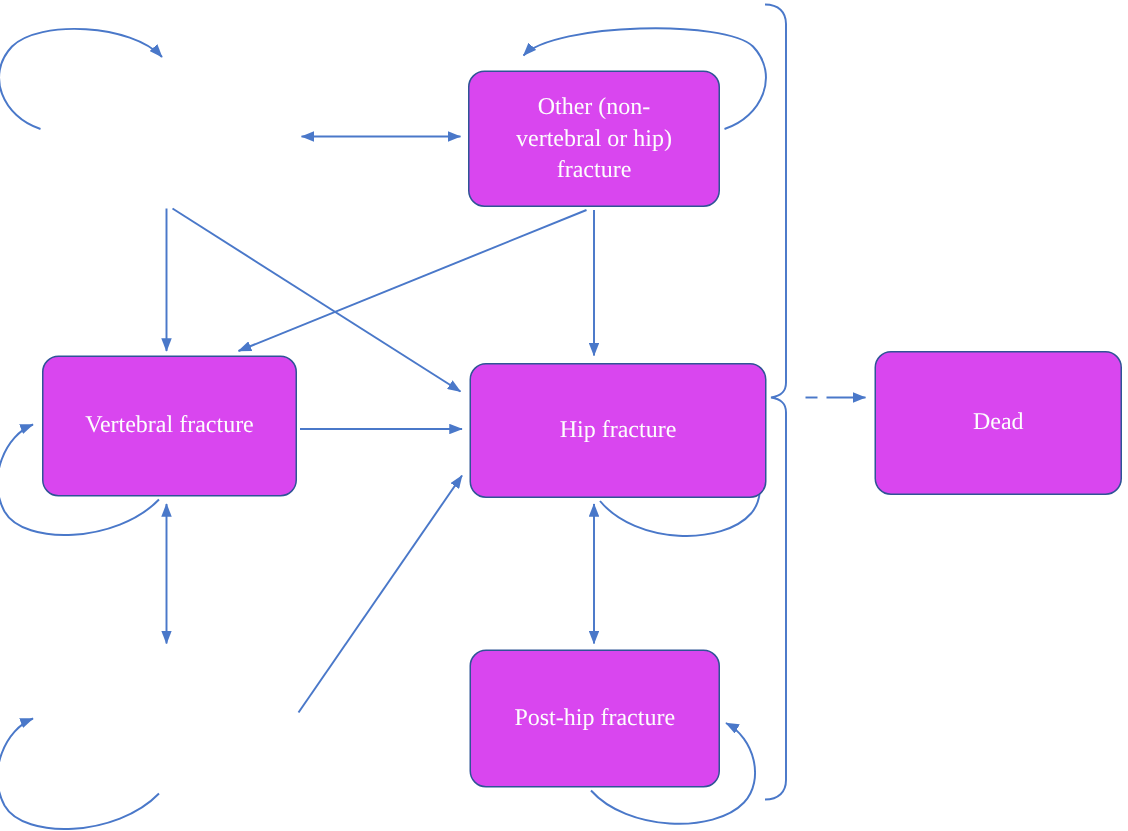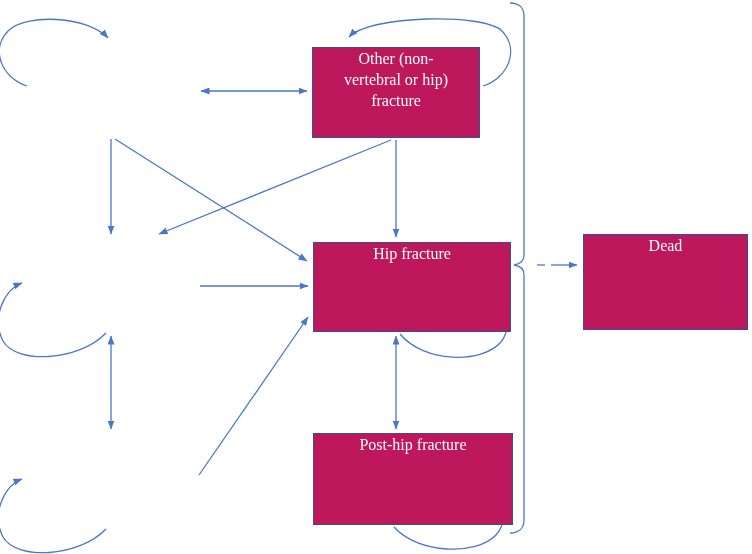--- a/index.html
+++ b/index.html
@@ -7,24 +7,25 @@
     position:relative;
     width:752px;height:554px;
     background:#ffffff;
     overflow:hidden;
     font-family:"Liberation Serif", serif;
   }
   #edges{position:absolute;left:0;top:0;}
   .node{
     position:absolute;
     box-sizing:border-box;
-    background:#be185d;
+    background:#d946ef;
     border:1.5px solid #2F5496;
-    border-radius:0;
+    border-radius:11px;
     display:flex;
+    align-items:center;
     justify-content:center;
     text-align:center;
     color:#fdfdfd;
     font-size:16px;
     line-height:1.32;
     padding:0 14px;
   }
   .node .lbl{display:inline-block;}
   .node .lbl.narrow{max-width:128px;}
   .edge{
@@ -65,27 +66,30 @@
     <path class="edge" d="M 510 3 C 519 3, 524 8, 524 16 L 524 255 C 524 261, 521 264, 514 265 C 521 266, 524 269, 524 275 L 524 520 C 524 528, 519 533, 510 533"></path>
     <path class="edge" d="M 537 265 L 545 265"></path>
     <path class="edge" d="M 551 265 L 577 265" marker-end="url(#arr)"></path>
   </svg>
 
 
   <div class="node" style="left:312px;top:47px;width:168px;height:91px">
     <span class="lbl narrow">Other (non-vertebral or hip) fracture</span>
   </div>
 
+  <div class="node" style="left:28px;top:237px;width:170px;height:94px">
+    <span class="lbl">Vertebral fracture</span>
+  </div>
 
   <div class="node" style="left:313px;top:242px;width:198px;height:90px">
     <span class="lbl">Hip fracture</span>
   </div>
 
 
-  <div class="node" style="left:313px;top:433px;width:200px;height:92px">
+  <div class="node" style="left:313px;top:433px;width:167px;height:92px">
     <span class="lbl">Post-hip fracture</span>
   </div>
 
   <div class="node" style="left:583px;top:234px;width:165px;height:96px">
     <span class="lbl">Dead</span>
   </div>
 
 </div>
 
 </body></html>

